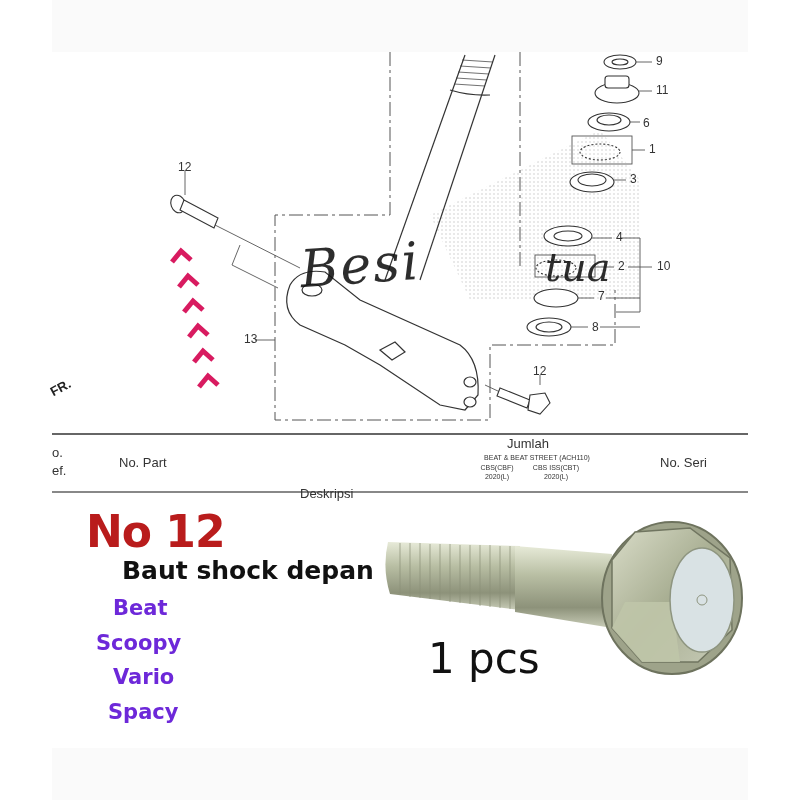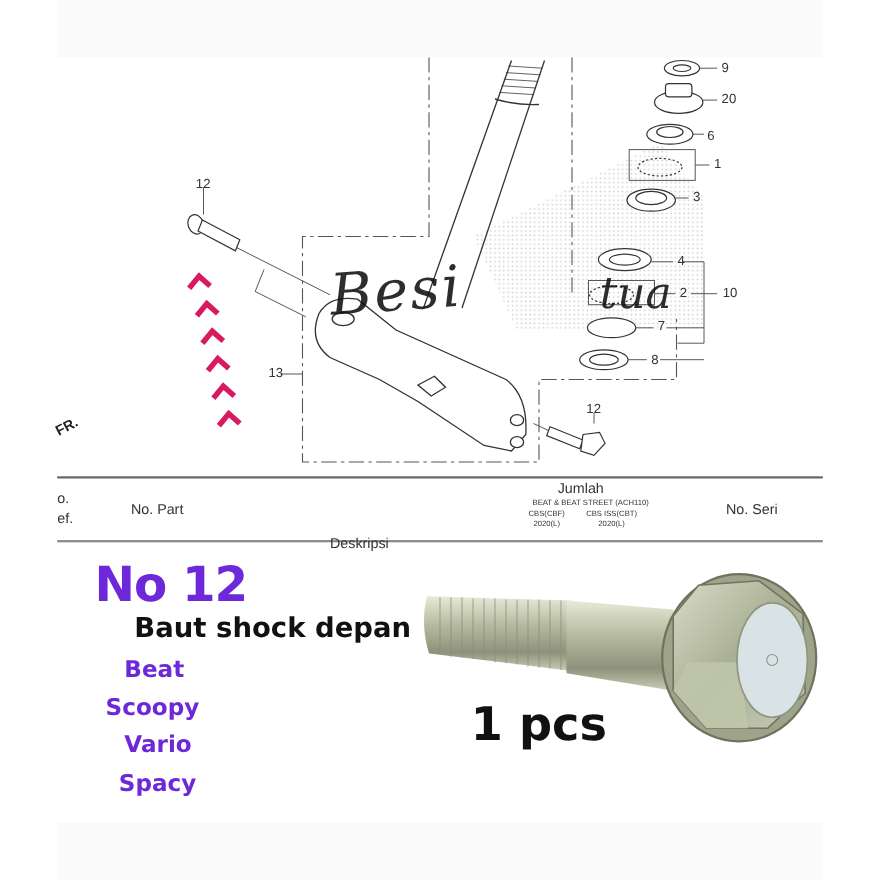--- a/index.html
+++ b/index.html
@@ -10,24 +10,24 @@
   .diagram{position:absolute;left:0;top:52px;width:800px;height:380px;}
   .diagram svg{position:absolute;left:0;top:0;}
   .callout{position:absolute;font-size:12px;color:#333;font-family:"Liberation Sans",sans-serif;}
   .watermark{position:absolute;left:300px;top:235px;font-family:"DejaVu Serif",serif;font-style:italic;font-size:52px;color:#111;transform:rotate(-4deg);letter-spacing:2px;opacity:.88;}
   .watermark2{position:absolute;left:545px;top:244px;font-family:"DejaVu Serif",serif;font-style:italic;font-size:40px;color:#111;opacity:.88;}
   .fr{position:absolute;left:50px;top:380px;font-weight:bold;font-size:13px;color:#222;transform:rotate(-28deg);}
   .table{position:absolute;left:52px;top:433px;width:696px;height:56px;border-top:2px solid #666;border-bottom:2px solid #888;font-family:"Liberation Sans",sans-serif;color:#333;}
   .th{position:absolute;font-size:13px;}
   .th.small{font-size:7px;text-align:center;line-height:9px;}
   .th.jumlah{font-size:13px;}
-  .no-title{position:absolute;left:86px;top:506px;font-size:44px;font-weight:bold;font-family:"DejaVu Sans",sans-serif;color:#6d28d9;letter-spacing:-1px;}
+  .no-title{position:absolute;left:86px;top:506px;font-size:44px;font-weight:bold;font-family:"DejaVu Sans",sans-serif;color:#b91c1c;letter-spacing:-1px;}
   .subtitle{position:absolute;left:86px;top:556px;font-size:25px;font-weight:bold;font-family:"DejaVu Sans",sans-serif;color:#111;margin-left:36px;}
   .model{position:absolute;font-size:21px;font-weight:bold;font-family:"DejaVu Sans",sans-serif;color:#6d28d9;}
-  .qty{position:absolute;left:428px;top:634px;font-size:42px;font-weight:bold;font-family:"DejaVu Sans",sans-serif;color:#111;}
+  .qty{position:absolute;left:428px;top:634px;font-size:42px;font-weight:normal;font-family:"DejaVu Sans",sans-serif;color:#111;}
   .bolt{position:absolute;left:380px;top:510px;}
 </style>
 </head>
 <body>
 
 <div class="band top"></div>
 <div class="band bottom"></div>
 
 <div class="diagram">
   <svg width="800" height="380" viewBox="0 52 800 380">
@@ -127,21 +127,21 @@
       <polyline points="189,337 198,326 208,335"></polyline>
       <polyline points="194,362 203,351 213,360"></polyline>
       <polyline points="199,387 208,376 218,385"></polyline>
     </g>
   </svg>
 
   <span class="callout" style="left:178px;top:108px;">12</span>
   <span class="callout" style="left:244px;top:280px;">13</span>
   <span class="callout" style="left:533px;top:312px;">12</span>
   <span class="callout" style="left:656px;top:2px;">9</span>
-  <span class="callout" style="left:656px;top:31px;">20</span>
+  <span class="callout" style="left:656px;top:31px;">11</span>
   <span class="callout" style="left:643px;top:64px;">6</span>
   <span class="callout" style="left:649px;top:90px;">1</span>
   <span class="callout" style="left:630px;top:120px;">3</span>
   <span class="callout" style="left:616px;top:178px;">4</span>
   <span class="callout" style="left:618px;top:207px;">2</span>
   <span class="callout" style="left:657px;top:207px;">10</span>
   <span class="callout" style="left:598px;top:237px;">7</span>
   <span class="callout" style="left:592px;top:268px;">8</span>
 
   <span class="fr" style="top:328px;">FR.</span>

